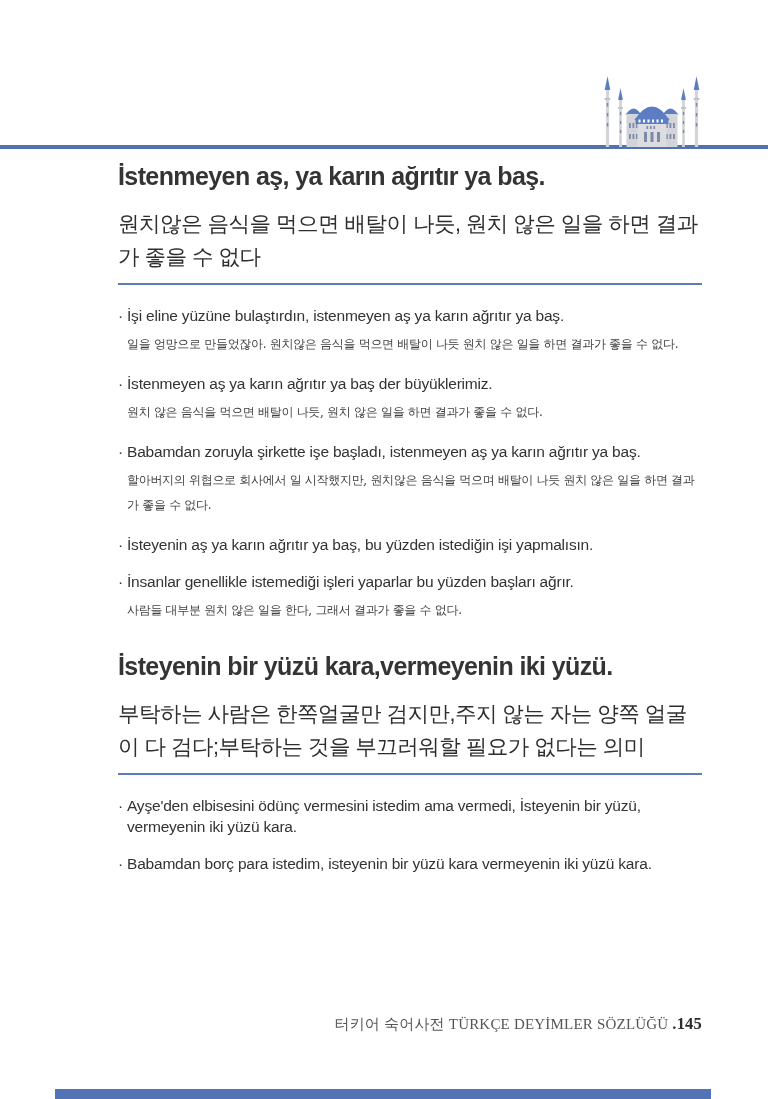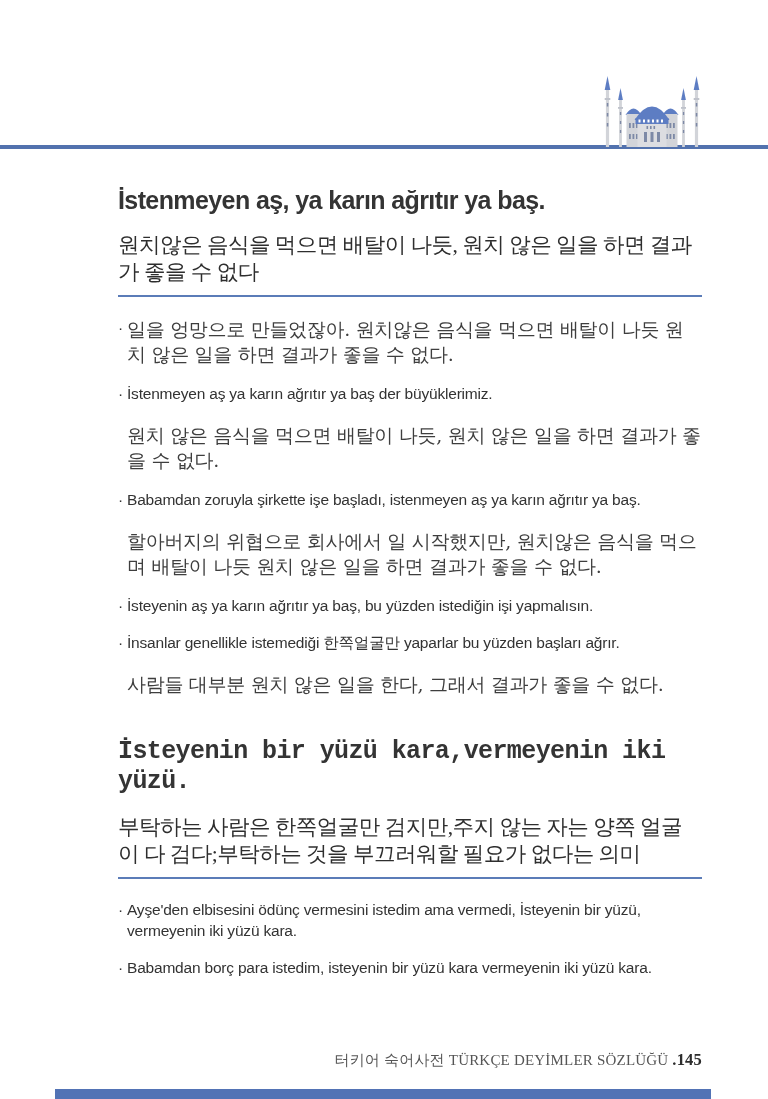--- a/index.html
+++ b/index.html
@@ -22,30 +22,30 @@
     position: absolute; top: 76px; right: 62px;
     width: 108px; height: 71px;
   }
 
   
   .content {
     position: absolute; left: 118px; right: 66px; top: 149px;
   }
 
   .entry-title {
-    margin-top: 36px;
+    margin-top: 12px;
     font-size: 25px; font-weight: bold;
     letter-spacing: -0.6px;
     color: #343434;
     line-height: 30px;
   }
   .entry-meaning {
     margin-top: 3px;
-    font-family: Liberation Serif, serif;
-    font-size: 21.5px; line-height: 27px;
+    font-family: Liberation Sans, sans-serif;
+    font-size: 21.5px; line-height: 33px;
     color: #2e2e2e;
     letter-spacing: -0.5px;
   }
   .entry-sep {
     margin-top: 9px;
     border: none;
     border-top: 2px solid #5b7cb8;
     height: 0;
   }
   .examples { margin-top: 20px; }
@@ -56,31 +56,31 @@
     font-size: 15.5px; line-height: 21px;
     color: #333333;
     letter-spacing: -0.2px;
   }
   .bullet {
     position: absolute; left: 0; top: 0;
     color: #333333;
   }
   .ex-ko {
     padding-left: 9px;
-    margin-top: 19px;
+    margin-top: 6px;
     font-family: "DejaVu Serif", "Liberation Serif", serif;
-    font-size: 19px; line-height: 25px;
+    font-size: 12px; line-height: 25px;
     color: #3e3e3e;
     letter-spacing: -0.3px;
   }
-  .entry-2 .entry-title { margin-top: 40px; font-family: Liberation Mono, monospace; }
+  .entry-2 .entry-title { margin-top: 28px; }
 
   
   .footer {
-    position: absolute; right: 66px; top: 1050px;
+    position: absolute; right: 66px; top: 1014px;
     font-family: "Liberation Serif", "DejaVu Serif", serif;
     font-size: 15px; color: #555555;
     letter-spacing: 0.2px;
     white-space: nowrap;
   }
   .footer .page-num {
     font-weight: bold; color: #2d2d2d; font-size: 16.5px;
   }
 
   .footer-bar {
@@ -161,40 +161,40 @@
 
 <div class="content">
 
   <section class="entry entry-1">
     <h1 class="entry-title">İstenmeyen aş, ya karın ağrıtır ya baş.</h1>
     <div class="entry-meaning">원치않은 음식을 먹으면 배탈이 나듯, 원치 않은 일을 하면 결과가 좋을 수 없다</div>
     <hr class="entry-sep">
     <div class="examples">
 
       <div class="example">
-        <div class="ex-tr"><span class="bullet">·</span></div>
+        <div class="ex-tr"><span class="bullet">·</span><span>İşi eline yüzüne bulaştırdın, istenmeyen aş ya karın ağrıtır ya baş.</span></div>
         <div class="ex-ko">일을 엉망으로 만들었잖아. 원치않은 음식을 먹으면 배탈이 나듯 원치 않은 일을 하면 결과가 좋을 수 없다.</div>
       </div>
 
       <div class="example">
         <div class="ex-tr"><span class="bullet">·</span><span>İstenmeyen aş ya karın ağrıtır ya baş der büyüklerimiz.</span></div>
         <div class="ex-ko">원치 않은 음식을 먹으면 배탈이 나듯, 원치 않은 일을 하면 결과가 좋을 수 없다.</div>
       </div>
 
       <div class="example">
         <div class="ex-tr"><span class="bullet">·</span><span>Babamdan zoruyla şirkette işe başladı, istenmeyen aş ya karın ağrıtır ya baş.</span></div>
         <div class="ex-ko">할아버지의 위협으로 회사에서 일 시작했지만, 원치않은 음식을 먹으며 배탈이 나듯 원치 않은 일을 하면 결과가 좋을 수 없다.</div>
       </div>
 
       <div class="example">
         <div class="ex-tr"><span class="bullet">·</span><span>İsteyenin aş ya karın ağrıtır ya baş, bu yüzden istediğin işi yapmalısın.</span></div>
       </div>
 
       <div class="example">
-        <div class="ex-tr"><span class="bullet">·</span><span>İnsanlar genellikle istemediği 한쪽얼굴만 yaparlar bu yüzden başları ağrır.</span></div>
+        <div class="ex-tr"><span class="bullet">·</span><span>İnsanlar genellikle istemediği işleri yaparlar bu yüzden başları ağrır.</span></div>
         <div class="ex-ko">사람들 대부분 원치 않은 일을 한다, 그래서 결과가 좋을 수 없다.</div>
       </div>
 
     </div>
   </section>
 
   <section class="entry entry-2">
     <h1 class="entry-title">İsteyenin bir yüzü kara,vermeyenin iki yüzü.</h1>
     <div class="entry-meaning">부탁하는 사람은 한쪽얼굴만 검지만,주지 않는 자는 양쪽 얼굴이 다 검다;부탁하는 것을 부끄러워할 필요가 없다는 의미</div>
     <hr class="entry-sep">

